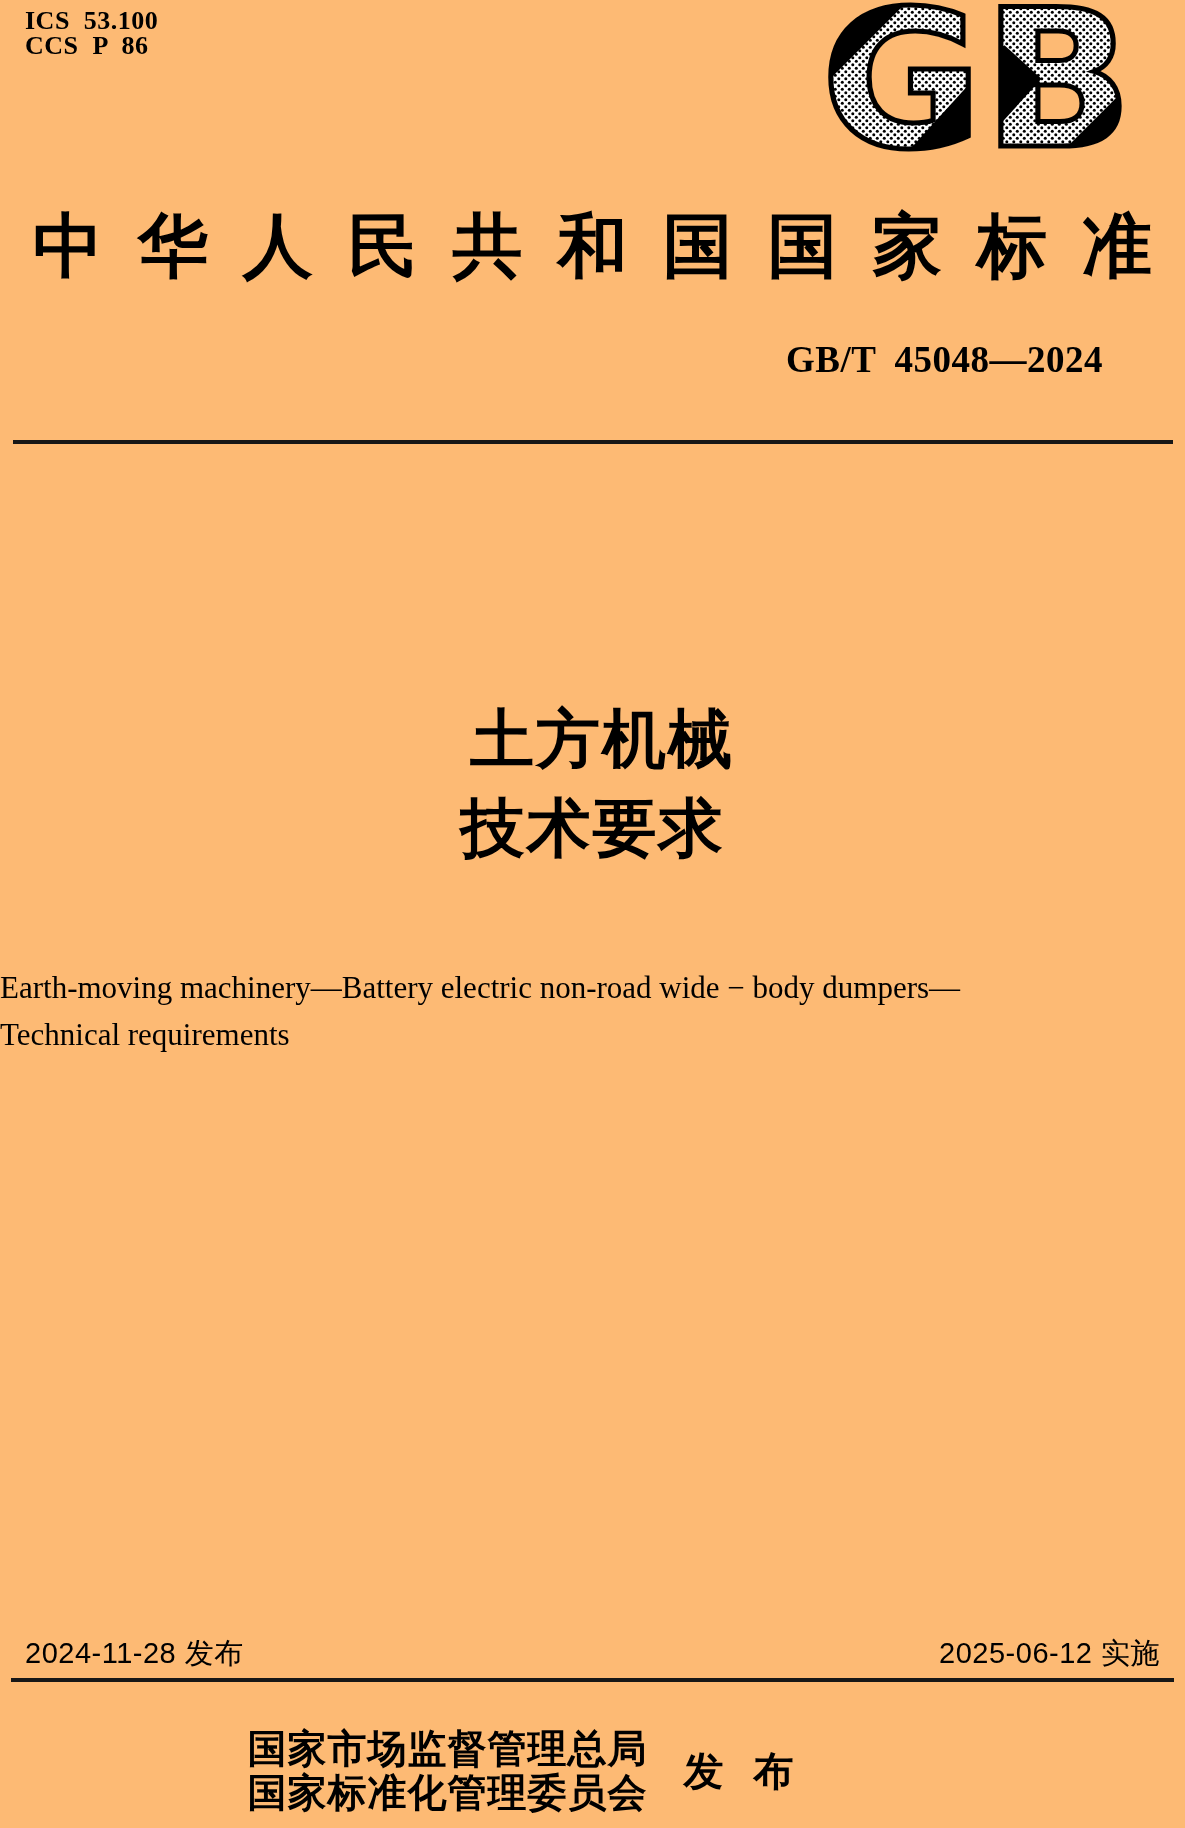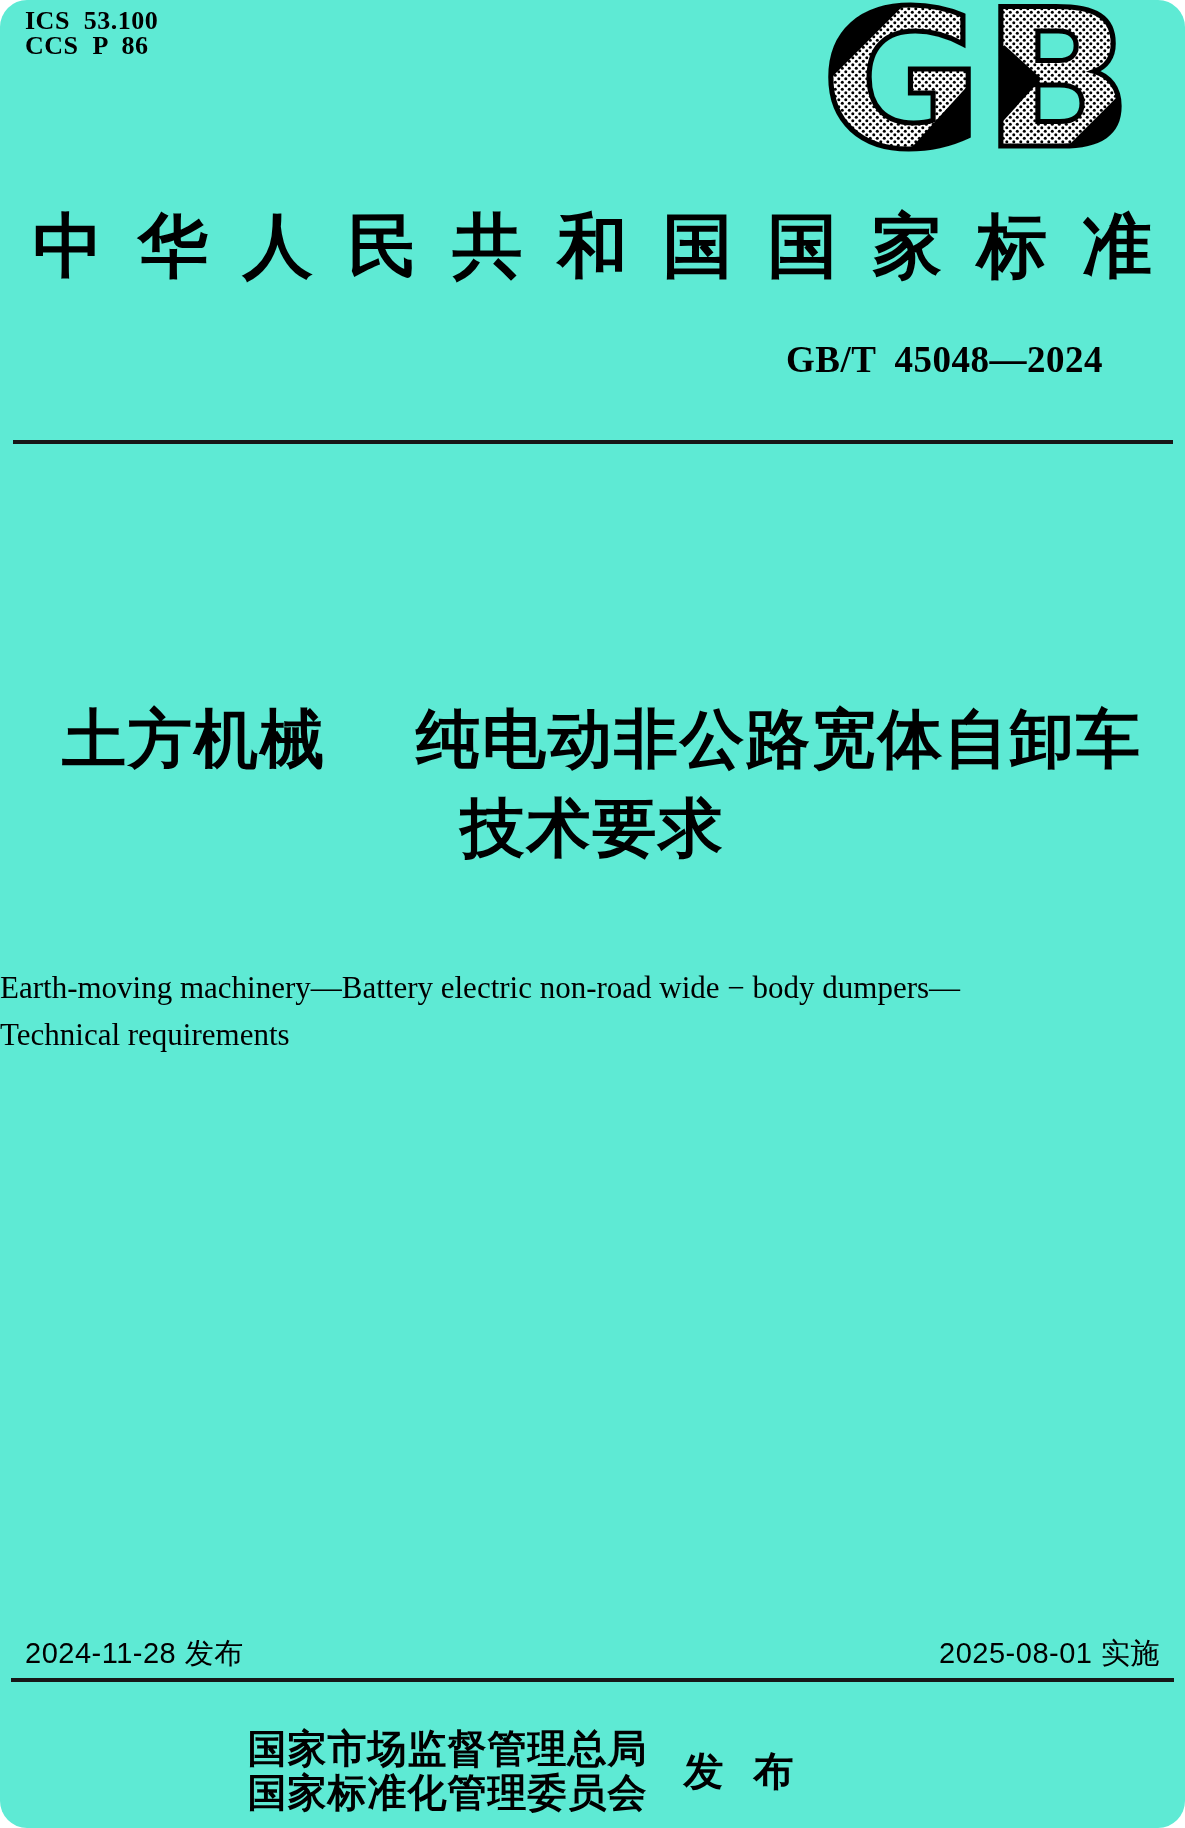--- a/index.html
+++ b/index.html
@@ -1,23 +1,22 @@
 <!DOCTYPE html>
 <html><head>
 <meta charset="utf-8">
 <style>
   html,body{margin:0;padding:0;background:#ffffff;}
   .page{
     position:relative;
     width:1185px;height:1828px;
-    background:#5eead4;
+    background:#fdba74;
     overflow:hidden;
     font-family:"Liberation Serif","DejaVu Serif",serif;
     color:#000;
-    border-radius:27px;
   }
 
   
   .codes{
     position:absolute;top:8px;left:25px;
     font-family:"Liberation Serif","DejaVu Serif",serif;
     font-weight:700;font-size:26px;line-height:25px;
     word-spacing:7px;letter-spacing:0.5px;
   }
 
@@ -114,34 +113,33 @@
   </svg>
 
   <h1 class="header-title">中华人民共和国国家标准</h1>
 
   <div class="std-number">GB/T 45048—2024</div>
 
   <hr class="rule rule-top">
 
   <div class="cn-line cn-line1">
     <span>土方机械</span>
-    <span>纯电动非公路宽体自卸车</span>
   </div>
   <div class="cn-line cn-line2">
     <span>技术要求</span>
   </div>
 
   <div class="en-title">
     <div>Earth-moving machinery—Battery electric non-road wide − body dumpers—</div>
     <div>Technical requirements</div>
   </div>
 
   <div class="dates">
     <span>2024-11-28 发布</span>
-    <span>2025-08-01 实施</span>
+    <span>2025-06-12 实施</span>
   </div>
 
   <hr class="rule rule-bottom">
 
   <div class="issuers">
     <div class="issuer-names">
       <div>国家市场监督管理总局</div>
       <div>国家标准化管理委员会</div>
     </div>
     <div class="publish">发 布</div>

